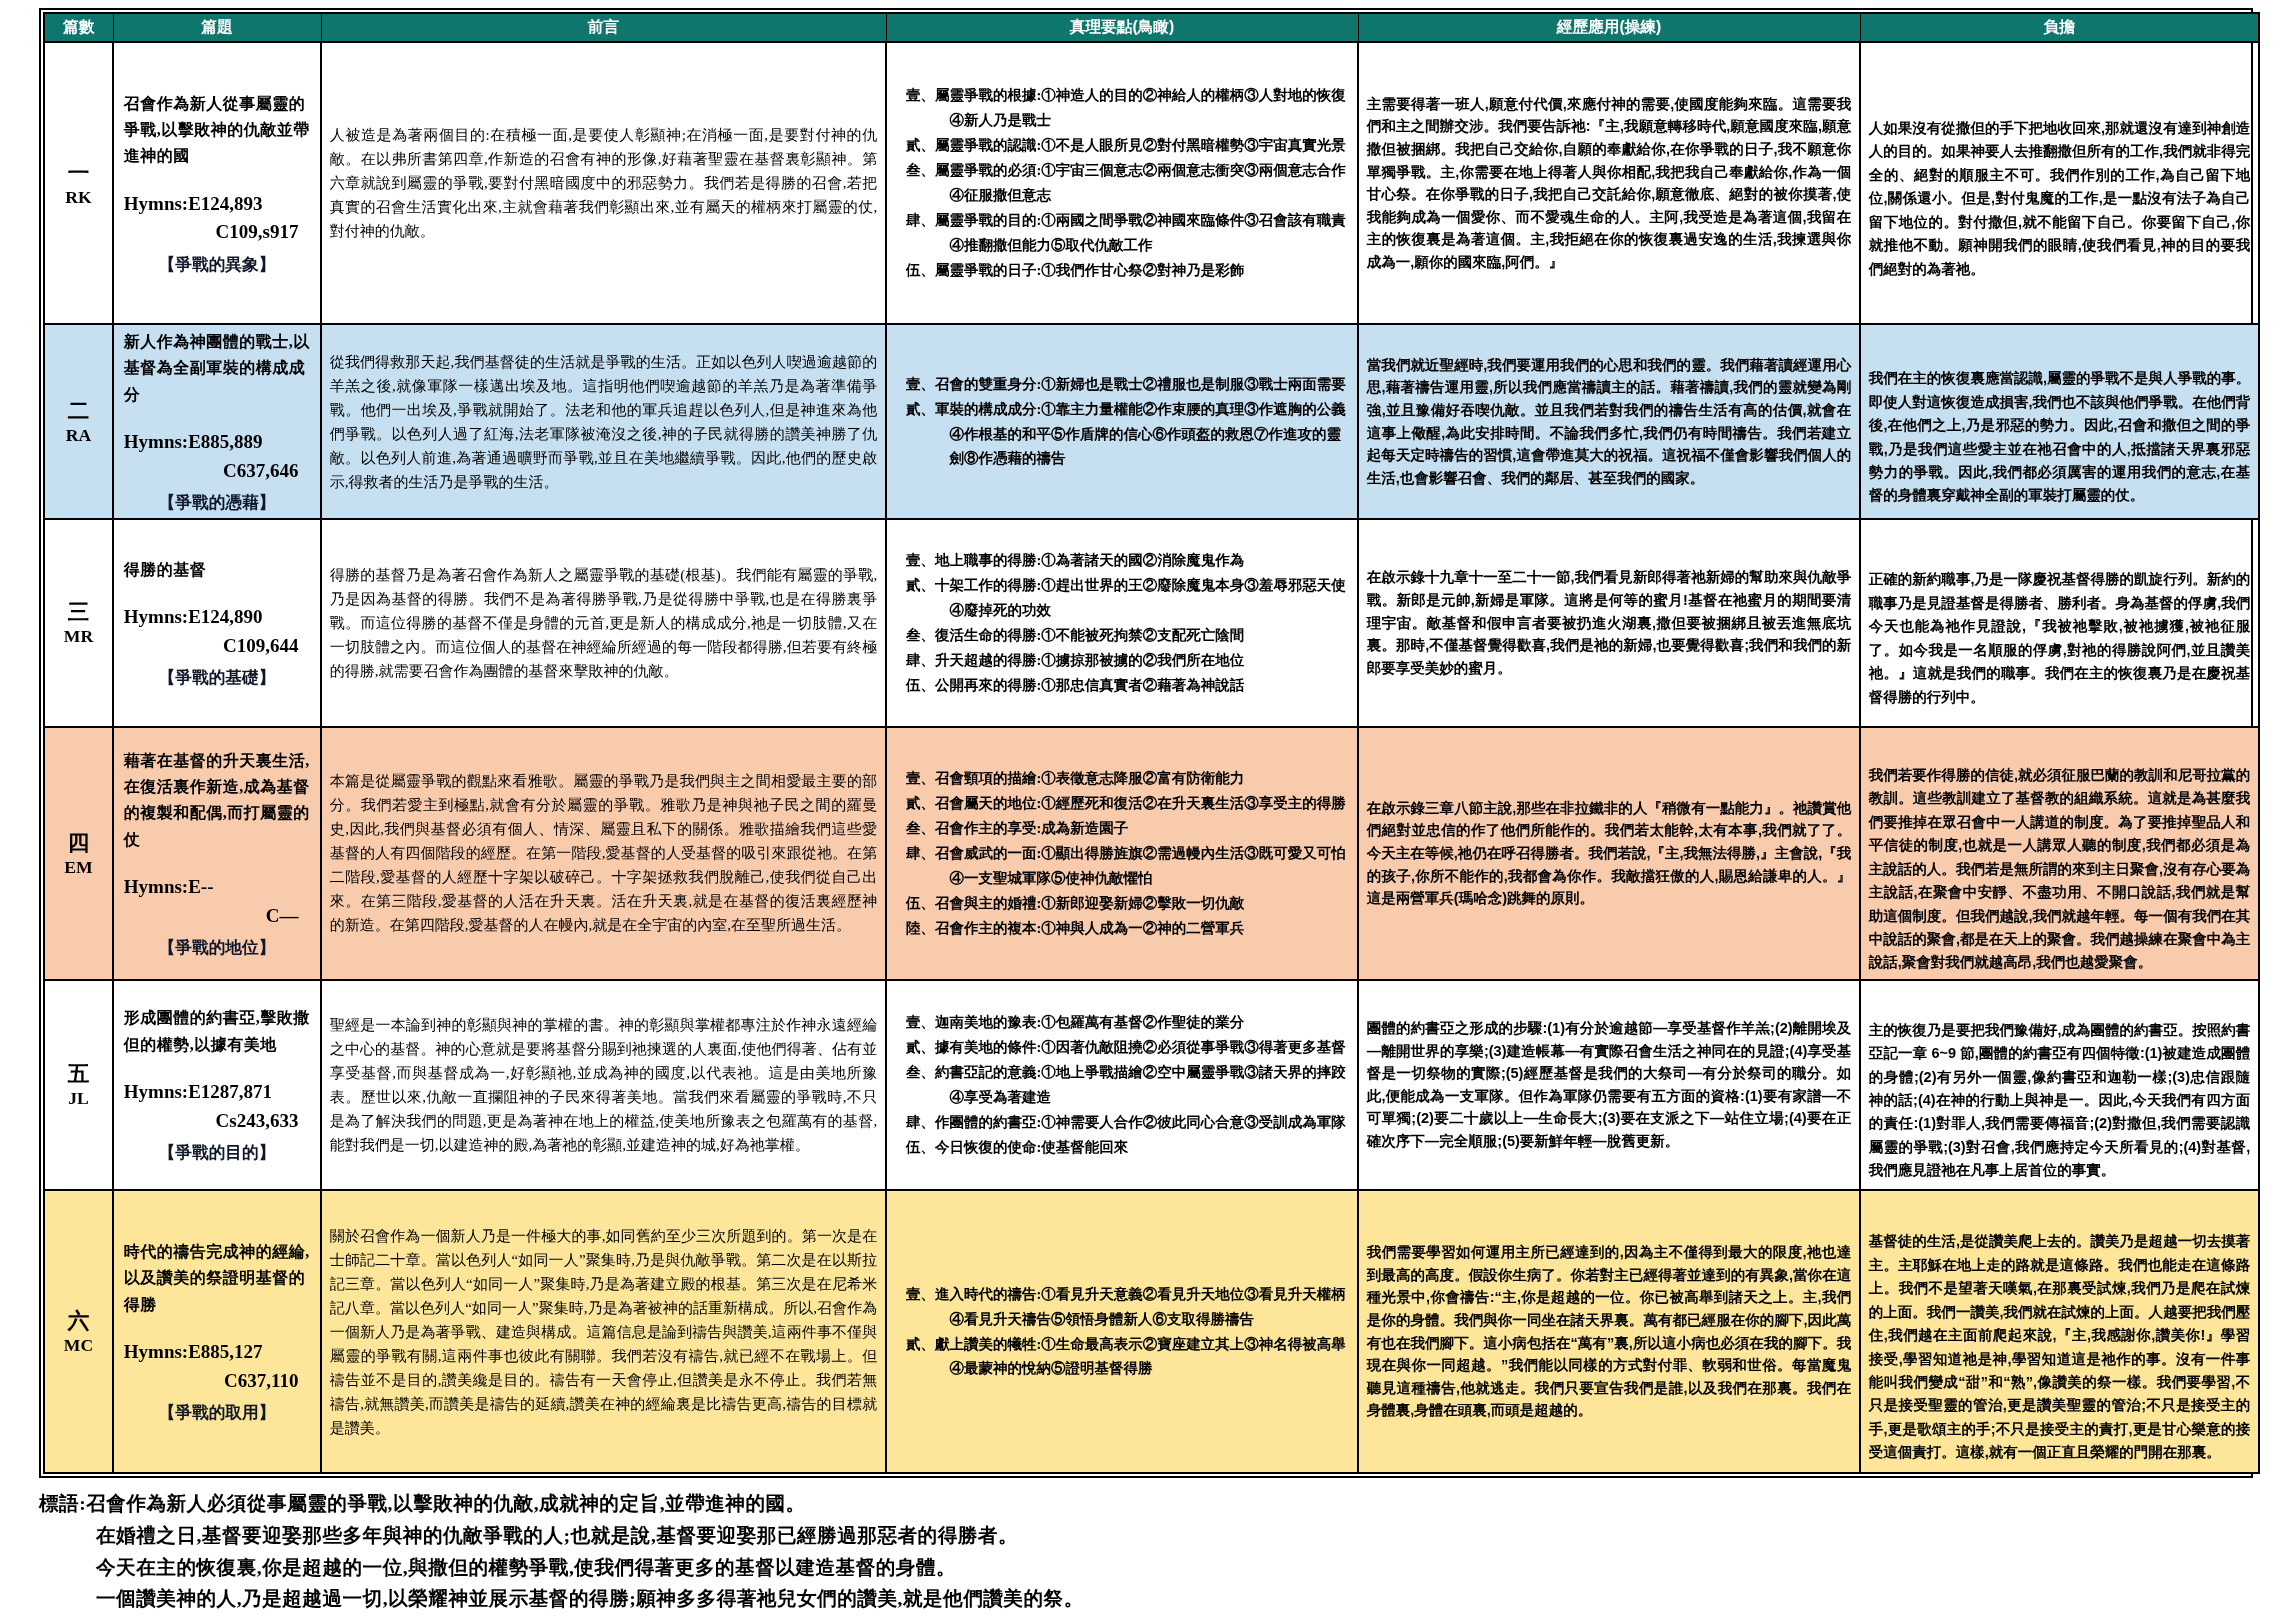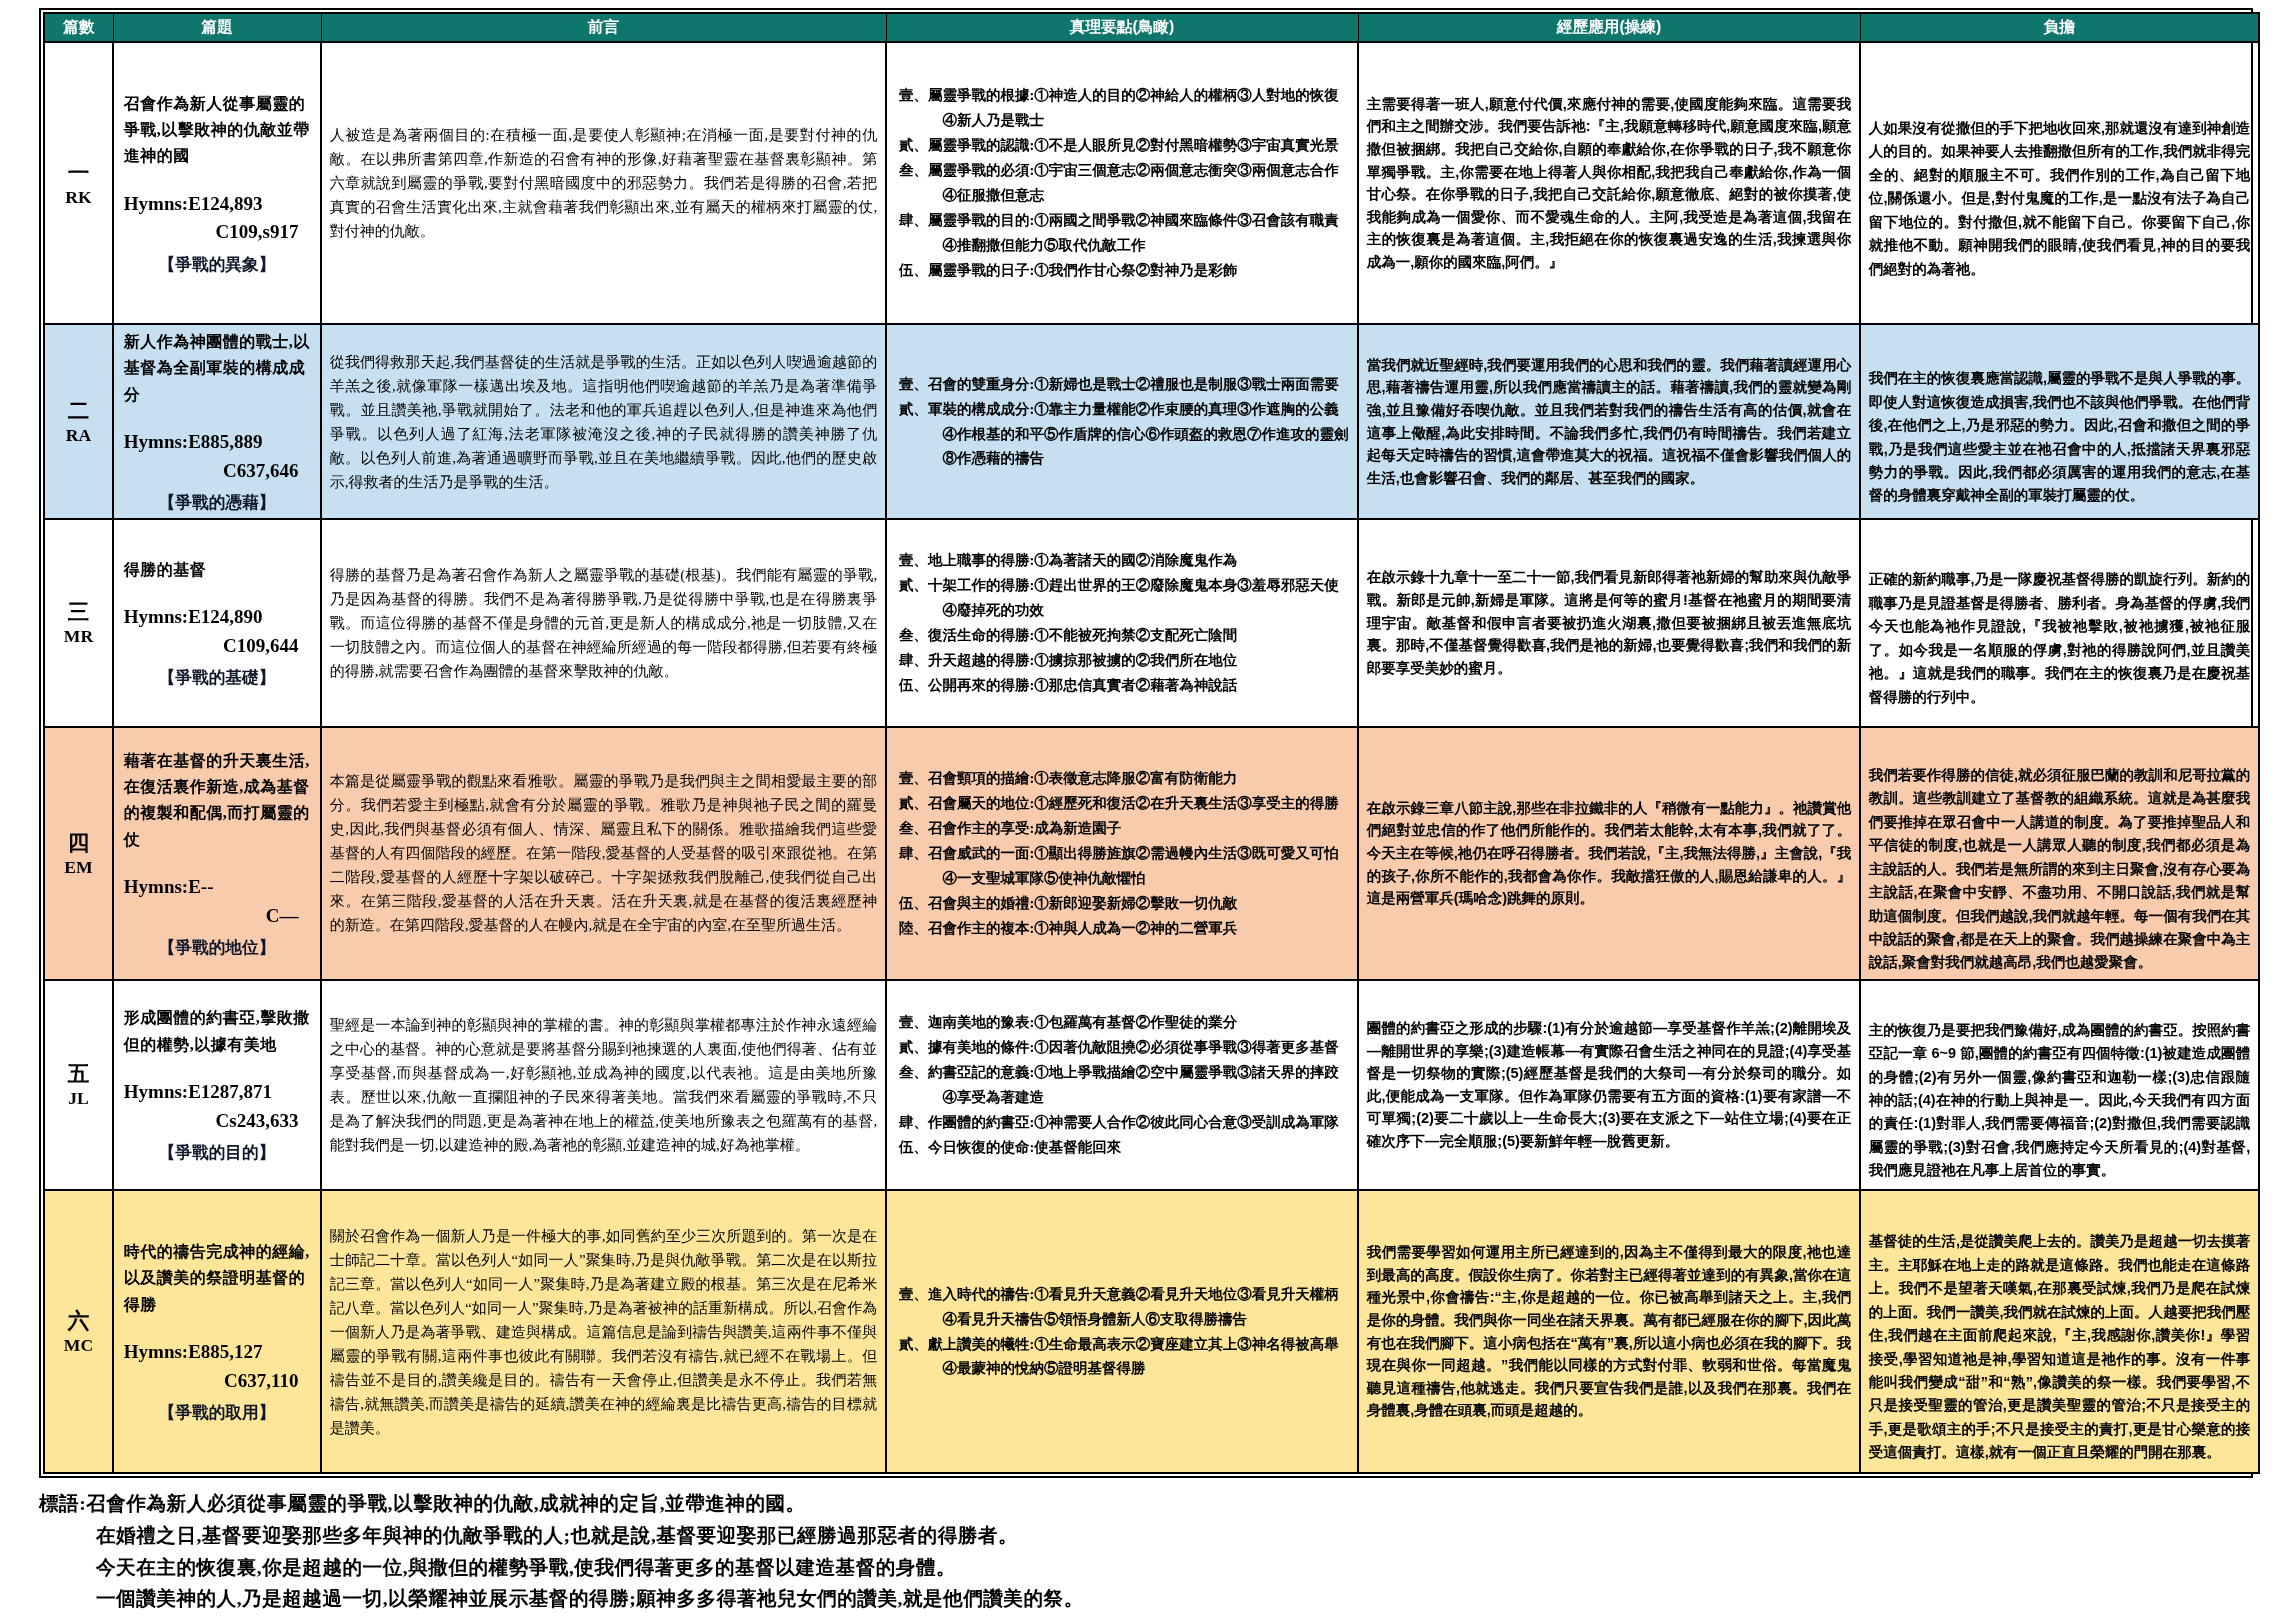--- a/index.html
+++ b/index.html
@@ -23,21 +23,21 @@
   td.num{text-align:center;font-weight:bold;}
   .cn{font-size:21.6px;line-height:1.3;}
   .code{font-size:17.6px;font-family:"Liberation Serif","DejaVu Serif",serif;}
   td.title{text-align:left;padding:3.9px 9.8px;}
   .ttl{font-size:16px;font-weight:bold;line-height:1.65;letter-spacing:0.5px;}
   .hymns{font-size:19px;font-weight:bold;margin-top:20px;line-height:1.5;}
   .hymns .hy:nth-child(2){text-align:right;padding-right:11.8px;}
   .tag{color:#0f172a;font-size:16.7px;font-weight:bold;text-align:center;margin-top:5.9px;
        font-family:"Liberation Sans","DejaVu Sans",sans-serif;}
   td.fw div{font-size:15px;line-height:1.6;text-align:justify;font-family:Liberation Serif, serif;}
-  td.pts{padding-left:12px;padding-right:5.9px;}
+  td.pts{padding-left:19px;padding-right:5.9px;}
   .points{font-size:14.5px;font-weight:bold;line-height:1.72;}
   .points .pt{margin-left:3em;text-indent:-3em;}
   td.app div, td.bur div{font-family:"Liberation Sans","DejaVu Sans",sans-serif;
        font-size:14.5px;font-weight:bold;line-height:1.56;text-align:justify;}
   td.bur div{line-height:1.62;margin-top:32px;}
   footer{margin-top:9.8px;}
   .slogan{font-size:19.6px;font-weight:bold;line-height:1.62;padding-left:57px;letter-spacing:0.5px;}
   .slogan.s0{padding-left:0;}
 </style>
 </head>
@@ -105,21 +105,21 @@
         </td>
         <td class="title">
           <div class="ttl">新人作為神團體的戰士,以基督為全副軍裝的構成成分</div>
           <div class="hymns">
                 <div class="hy">Hymns:E885,889</div>
                 <div class="hy">C637,646</div>
               </div>
           <div class="tag">【爭戰的憑藉】</div>
         </td>
         <td class="fw">
-              <div>從我們得救那天起,我們基督徒的生活就是爭戰的生活。正如以色列人喫過逾越節的羊羔之後,就像軍隊一樣邁出埃及地。這指明他們喫逾越節的羊羔乃是為著準備爭戰。並且讚美祂,爭戰就開始了。法老和他的軍兵追趕以色列人,但是神進來為他們爭戰。以色列人過了紅海,法老軍隊被淹沒之後,神的子民就得勝的讚美神勝了仇敵。以色列人前進,為著通過曠野而爭戰,並且在美地繼續爭戰。因此,他們的歷史啟示,得救者的生活乃是爭戰的生活。</div>
+              <div>從我們得救那天起,我們基督徒的生活就是爭戰的生活。正如以色列人喫過逾越節的羊羔之後,就像軍隊一樣邁出埃及地。這指明他們喫逾越節的羊羔乃是為著準備爭戰。他們一出埃及,爭戰就開始了。法老和他的軍兵追趕以色列人,但是神進來為他們爭戰。以色列人過了紅海,法老軍隊被淹沒之後,神的子民就得勝的讚美神勝了仇敵。以色列人前進,為著通過曠野而爭戰,並且在美地繼續爭戰。因此,他們的歷史啟示,得救者的生活乃是爭戰的生活。</div>
             </td>
         <td class="pts">
               <div class="points">
                 <div class="pt">壹、召會的雙重身分:①新婦也是戰士②禮服也是制服③戰士兩面需要</div>
                 <div class="pt">貳、軍裝的構成成分:①靠主力量權能②作束腰的真理③作遮胸的公義④作根基的和平⑤作盾牌的信心⑥作頭盔的救恩⑦作進攻的靈劍⑧作憑藉的禱告</div>
               </div>
             </td>
         <td class="app">
               <div>當我們就近聖經時,我們要運用我們的心思和我們的靈。我們藉著讀經運用心思,藉著禱告運用靈,所以我們應當禱讀主的話。藉著禱讀,我們的靈就變為剛強,並且豫備好吞喫仇敵。並且我們若對我們的禱告生活有高的估價,就會在這事上儆醒,為此安排時間。不論我們多忙,我們仍有時間禱告。我們若建立起每天定時禱告的習慣,這會帶進莫大的祝福。這祝福不僅會影響我們個人的生活,也會影響召會、我們的鄰居、甚至我們的國家。</div>
             </td>

